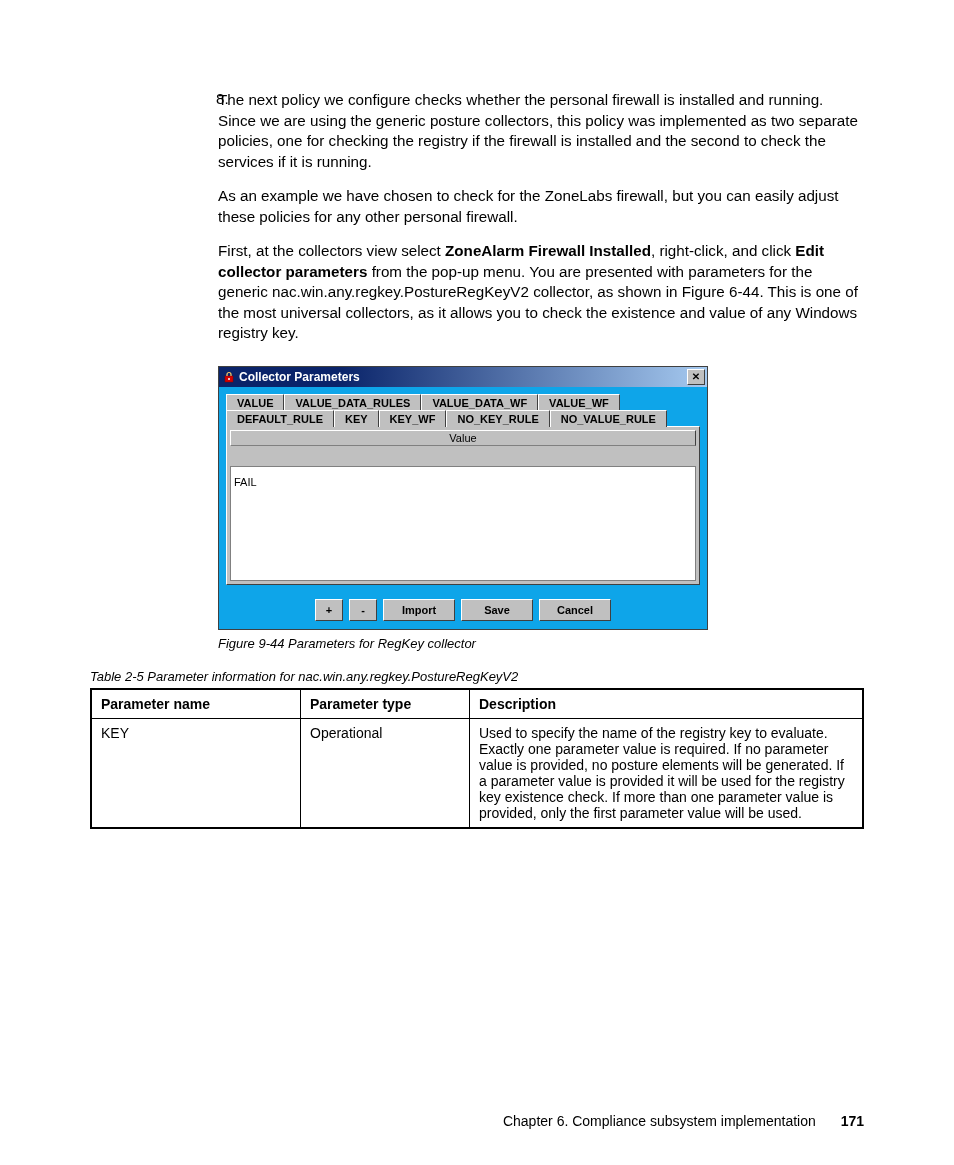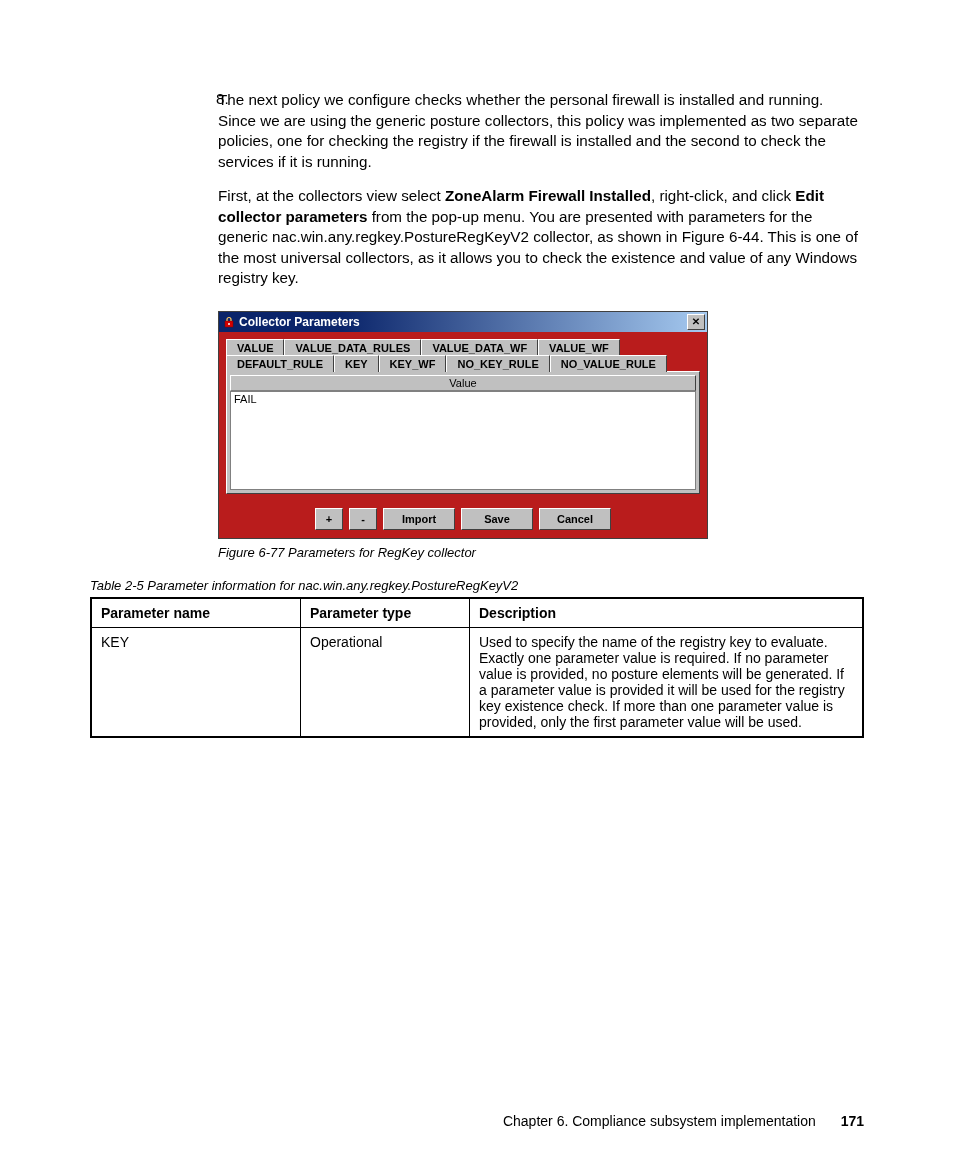--- a/index.html
+++ b/index.html
@@ -32,21 +32,21 @@
   .step-first { text-indent: 0; }
   .bold { font-weight: bold; }
 
   
   .dialog-wrap {
     margin: 22px 0 6px 128px;
     width: 490px;
   }
   .dialog {
     border: 1px solid #404040;
-    background: #b91c1c;
+    background: #0ea5e9;
     font-family: Tahoma, Arial, sans-serif;
   }
   .titlebar {
     height: 20px;
     background: linear-gradient(to right, #0a246a 0%, #0a246a 25%, #a6caf0 100%);
     color: #fff;
     display: flex;
     align-items: center;
     padding: 0 2px 0 3px;
     font-size: 12px;
@@ -118,22 +118,23 @@
     border-bottom: 1px solid #808080;
     font-size: 11px;
     text-align: center;
     padding: 1px 0;
   }
   .grid-body {
     background: #fff;
     border: 1px solid #808080;
     height: 95px;
     font-size: 11px;
-    padding: 1px 3px;
-    color: #000;
+    padding: 9px 3px;
+    color: #000;
+    margin-top: 20px;
   }
   .btnbar {
     display: flex;
     justify-content: center;
     gap: 6px;
     padding: 6px 0 8px 0;
   }
   .winbtn {
     background: #c0c0c0;
     border-top: 1px solid #fff;
@@ -189,20 +190,21 @@
 </style>
 </head>
 <body>
 
 <div class="page">
 
   <span class="step-num">8.</span>
 
   <div class="step-block">
     <p class="step-first">The next policy we configure checks whether the personal firewall is installed and running. Since we are using the generic posture collectors, this policy was implemented as two separate policies, one for checking the registry if the firewall is installed and the second to check the services if it is running.</p>
+    <p>As an example we have chosen to check for the ZoneLabs firewall, but you can easily adjust these policies for any other personal firewall.</p>
     <p>
       <span>First, at the collectors view select </span><span class="bold">ZoneAlarm Firewall Installed</span><span>, right-click, and click </span><span class="bold">Edit collector parameters</span><span> from the pop-up menu. You are presented with parameters for the generic nac.win.any.regkey.PostureRegKeyV2 collector, as shown in Figure 6-44. This is one of the most universal collectors, as it allows you to check the existence and value of any Windows registry key.</span>
     </p>
   </div>
 
   <div class="dialog-wrap">
     <div class="dialog">
       <div class="titlebar">
         <span class="lock-icon">
           <svg width="12" height="12" viewBox="0 0 12 12">
@@ -238,21 +240,21 @@
       <div class="btnbar">
         <div class="winbtn small">+</div>
         <div class="winbtn small">-</div>
         <div class="winbtn med">Import</div>
         <div class="winbtn med">Save</div>
         <div class="winbtn med">Cancel</div>
       </div>
     </div>
   </div>
 
-  <div class="figcap">Figure 6-77   Parameters for RegKey collector</div>
+  <div class="figcap">Figure 9-44   Parameters for RegKey collector</div>
 
 
   <div class="tablecap">Table 2-5   Parameter information for nac.win.any.regkey.PostureRegKeyV2</div>
 
   <table class="param">
     <thead>
       <tr>
         <th class="col1">Parameter name</th>
         <th class="col2">Parameter type</th>
         <th>Description</th>

